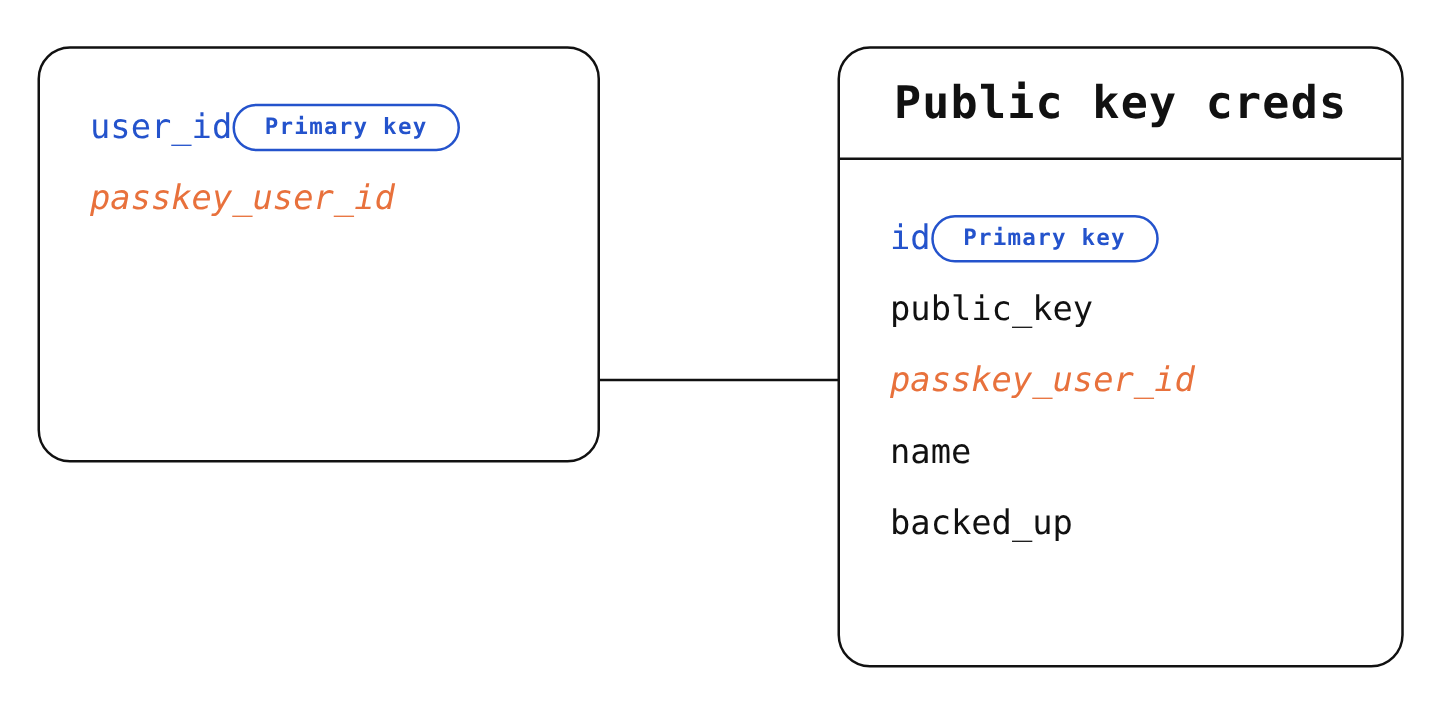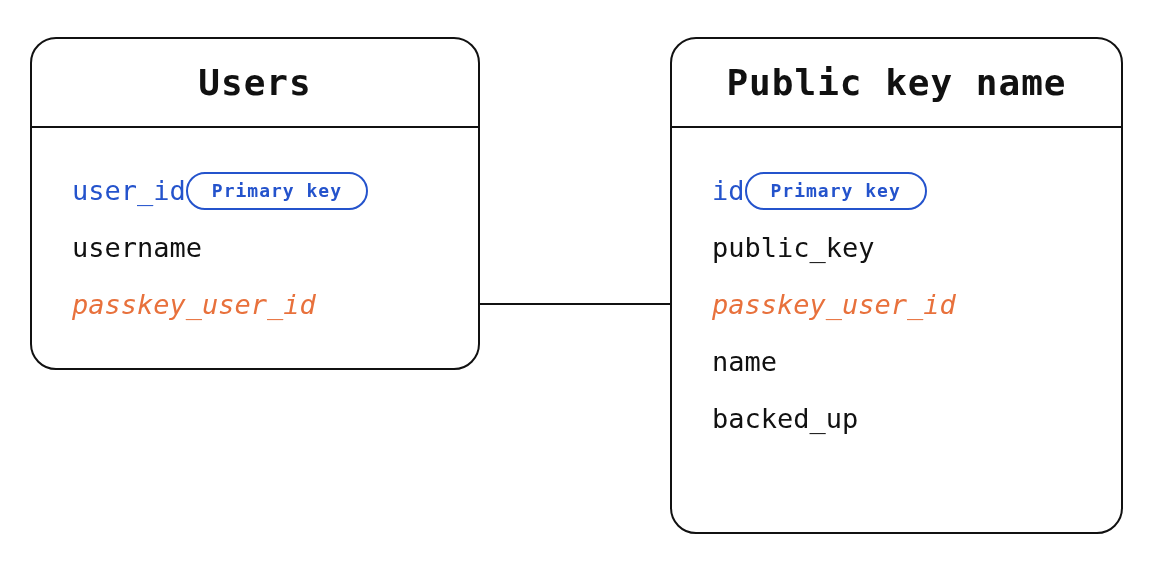--- a/index.html
+++ b/index.html
@@ -75,42 +75,36 @@
     height: 0;
     border-top: 2px solid var(--ink, #111111);
   }
 </style>
 </head>
 <body>
 
 <div class="canvas">
 
   <div class="db-table db-table--users">
-    <div class="db-table__header">
-      <span class="db-table__title">Users</span>
-    </div>
     <div class="db-table__body">
         <div class="field-row">
           <span class="field-name blue">user_id</span>
           <span class="pk-badge">Primary key</span>
-        </div>
-        <div class="field-row">
-          <span class="field-name">username</span>
         </div>
         <div class="field-row">
           <span class="field-name orange">passkey_user_id</span>
         </div>
       </div>
   </div>
 
   <div class="relationship-line"></div>
 
   <div class="db-table db-table--creds">
     <div class="db-table__header">
-      <span class="db-table__title">Public key name</span>
+      <span class="db-table__title">Public key creds</span>
     </div>
     <div class="db-table__body">
         <div class="field-row">
           <span class="field-name blue">id</span>
           <span class="pk-badge">Primary key</span>
         </div>
         <div class="field-row">
           <span class="field-name">public_key</span>
         </div>
         <div class="field-row">

